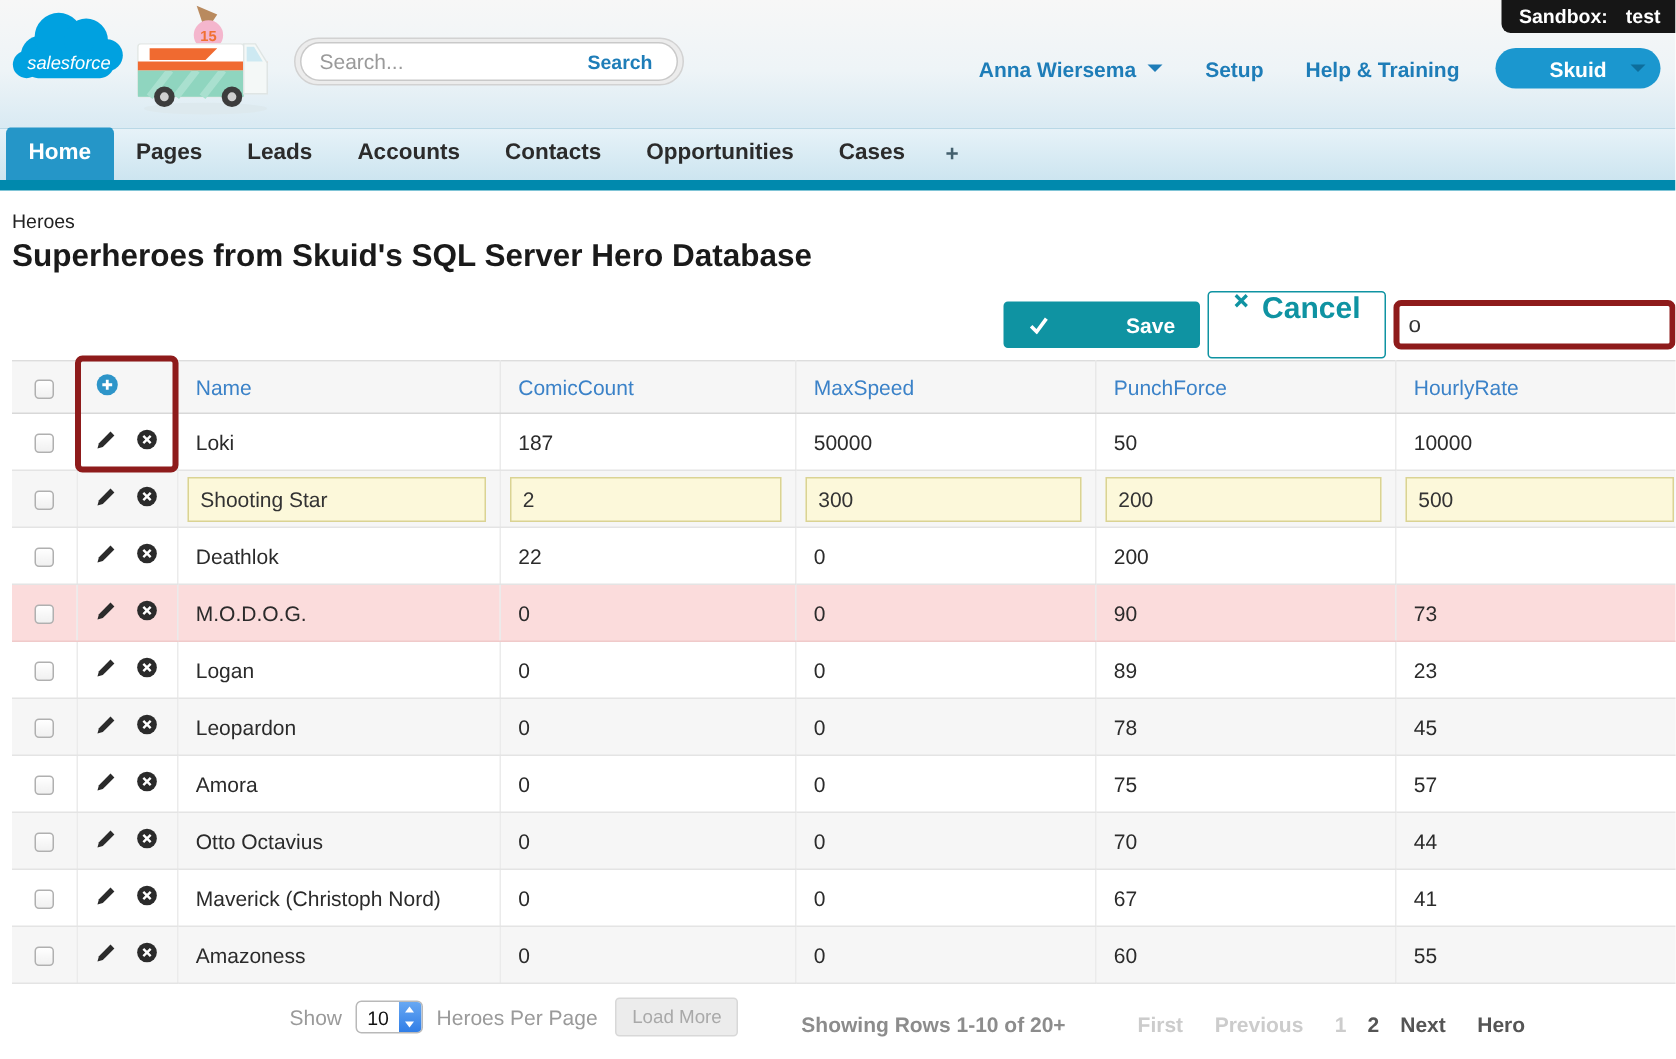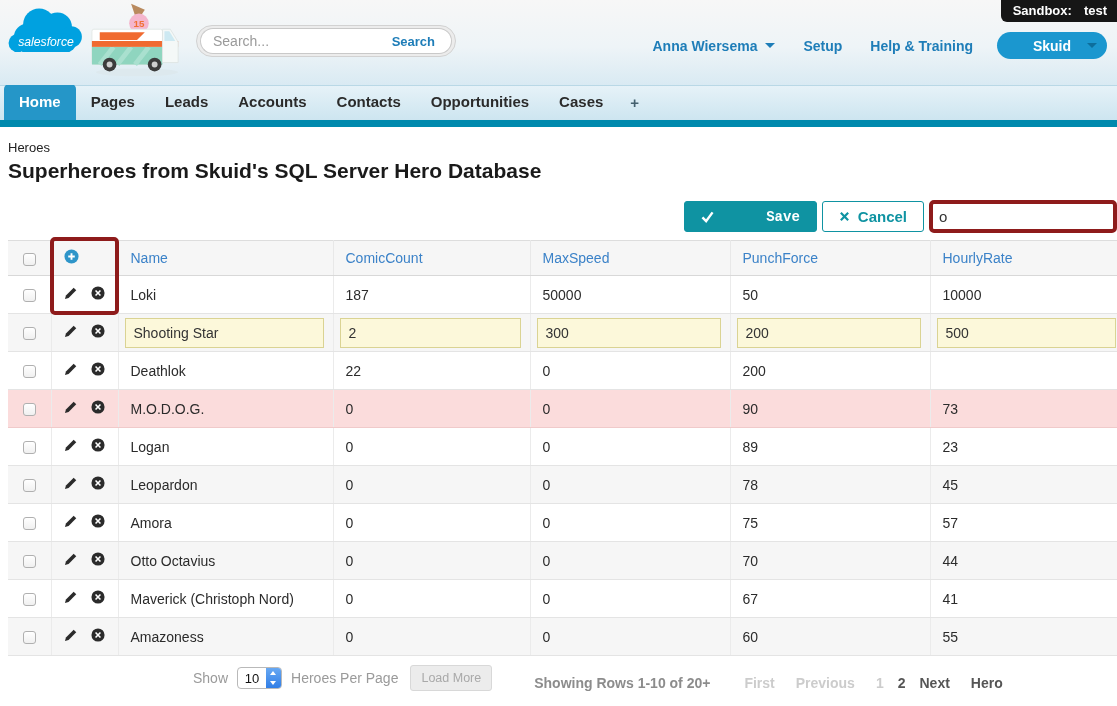--- a/index.html
+++ b/index.html
@@ -50,25 +50,25 @@
   
   .content { padding:0 0 0 8px; }
   .breadcrumb { margin-top:13px; font-size:13px; color:#222; }
   .page-title { margin-top:4px; font-size:21px; font-weight:bold; color:#1a1a1a; }
 
   
   .toolbar { margin-top:17px; height:33px; display:flex; justify-content:flex-end;
     align-items:center; }
   .btn-save { height:31px; background:#0f93a2; border:1px solid #0f93a2; border-radius:3px;
     color:#fff; font-weight:bold; font-size:14px; padding:0 16px; display:flex;
-    align-items:center; cursor:pointer; font-family:Liberation Mono, monospace;gap:44px; }
+    align-items:center; cursor:pointer; font-family:Liberation Sans, sans-serif;gap:44px; }
   .btn-save svg { margin-right:8px; }
-  .btn-cancel { height:31px; background:#fff; border:1px solid #0f93a2; border-radius:3px;
-    color:#0f93a2; font-weight:bold; font-size:15px; padding:0 16px; display:flex;
-    align-items:center; cursor:pointer; margin-left:5px; font-family:inherit; }
+  .btn-cancel { height:45px; background:#fff; border:1px solid #0f93a2; border-radius:3px;
+    color:#0f93a2; font-weight:bold; font-size:20px; padding:0 16px; display:flex;
+    cursor:pointer; margin-left:5px; font-family:inherit; }
   .btn-cancel svg { margin-right:8px; }
   .filter-input { margin-left:5px; width:188px; height:33px; border:4px solid #8e1b1b;
     border-radius:5px; outline:none; font-size:15px; color:#333; padding-left:6px;
     font-family:inherit; }
 
   
   .table-wrap { position:relative; margin-top:7px; }
   table { width:1117px; border-collapse:collapse; table-layout:fixed; }
   col.c1{width:43px} col.c2{width:67px} col.c3{width:215px} col.c4{width:197px}
   col.c5{width:200px} col.c6{width:200px} col.c7{width:195px}
@@ -109,21 +109,21 @@
   .stepper::before { content:""; position:absolute; left:4px; top:4px; width:0; height:0;
     border-left:3.5px solid transparent; border-right:3.5px solid transparent;
     border-bottom:4px solid #fff; }
   .stepper::after { content:""; position:absolute; left:4px; bottom:4px; width:0; height:0;
     border-left:3.5px solid transparent; border-right:3.5px solid transparent;
     border-top:4px solid #fff; }
   .load-more { margin-left:12px; background:#ececec; border:1px solid #d8d8d8;
     border-radius:3px; color:#a9a9a9; font-size:12.5px; padding:5px 10px; cursor:pointer;
     font-family:inherit; }
   .row-status { margin-left:42px; color:#8c8c8c; font-weight:bold; }
-  .pagination { margin-left:34px; display:flex; align-items:center; }
+  .pagination { margin-left:48px; display:flex; align-items:center; }
   .pg { color:#555; font-weight:bold; cursor:pointer; margin-right:21px; text-decoration:none; }
   .pg.num { margin-right:14px; }
   .pg.disabled { color:#ccc; cursor:default; }
 </style>
 </head>
 <body>
 
 <div class="page">
 
   <header class="topbar">

